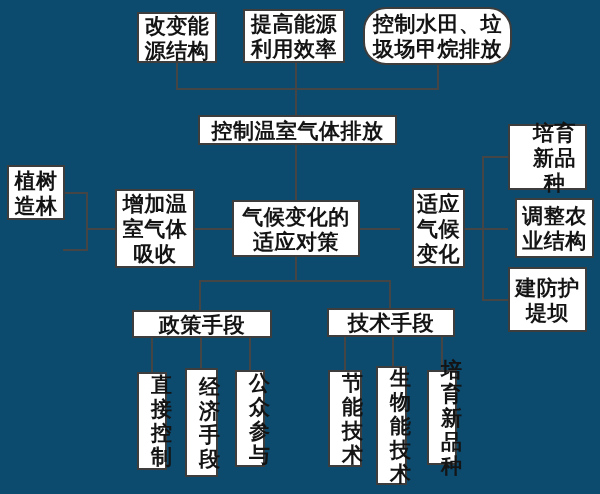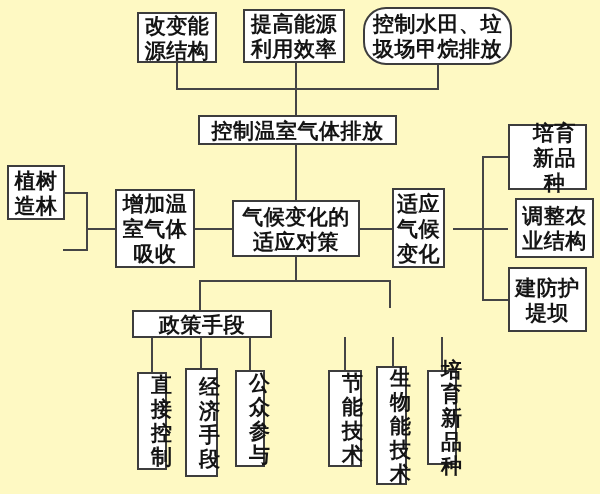--- a/index.html
+++ b/index.html
@@ -5,21 +5,21 @@
   html, body {
     margin: 0;
     padding: 0;
     background: #ffffff;
     font-family: "Liberation Sans", sans-serif;
   }
   .canvas {
     position: relative;
     width: 600px;
     height: 494px;
-    background: #fef9c3;
+    background: #0c4a6e;
     overflow: hidden;
   }
   .edges {
     position: absolute;
     left: 0;
     top: 0;
     width: 600px;
     height: 494px;
   }
   .node {
@@ -117,40 +117,43 @@
 
   <div class="node" style="left:115px; top:189px; width:80px; height:79px;">
     <div class="inner">增加温室气体吸收</div>
   </div>
 
   <div class="node" style="left:7px; top:165px; width:58px; height:55px;">
     <div class="inner">植树造林</div>
   </div>
 
 
-  <div class="node" style="left:392px; top:188px; width:53px; height:80px;">
+  <div class="node" style="left:412px; top:188px; width:53px; height:80px;">
     <div class="inner">适应气候变化</div>
   </div>
 
   <div class="node" style="left:508px; top:124px; width:79px; height:66px;padding-left:16px;">
     <div class="inner">培育新品种</div>
   </div>
 
   <div class="node" style="left:492px; top:198px; width:79px; height:60px;margin-left:23px;">
     <div class="inner">调整农业结构</div>
   </div>
 
   <div class="node" style="left:508px; top:267px; width:79px; height:65px;">
     <div class="inner">建防护堤坝</div>
   </div>
 
   <div class="node" style="left:132px; top:310px; width:140px; height:28px;">
     <div class="inner">政策手段</div>
   </div>
 
+  <div class="node" style="left:327px; top:308px; width:128px; height:29px;">
+    <div class="inner">技术手段</div>
+  </div>
 
   <div class="node vnode" style="left:137px; top:372px; width:30px; height:98px;">
     <div class="inner">直接控制</div>
   </div>
 
   <div class="node vnode" style="left:185px; top:368px; width:33px; height:109px;">
     <div class="inner">经济手段</div>
   </div>
 
   <div class="node vnode" style="left:235px; top:370px; width:30px; height:97px;">

